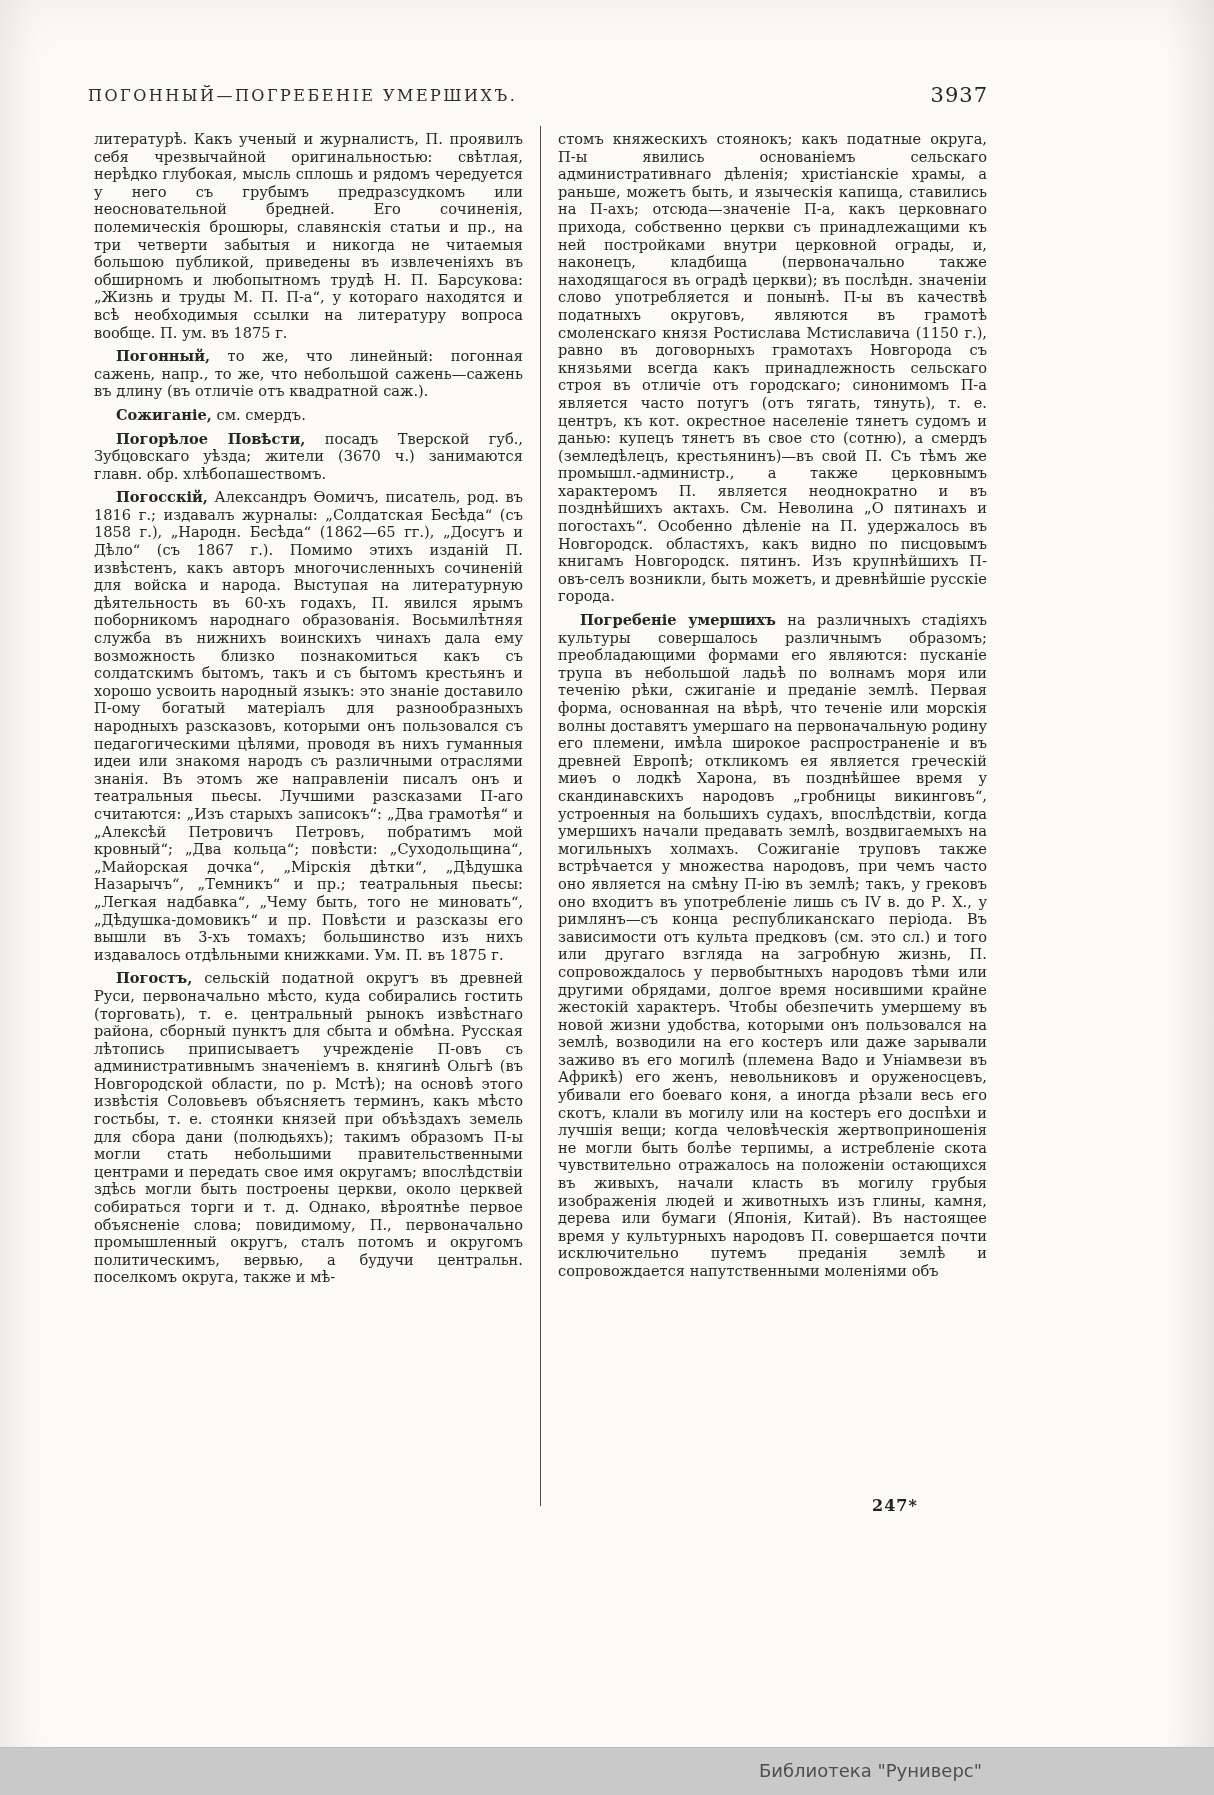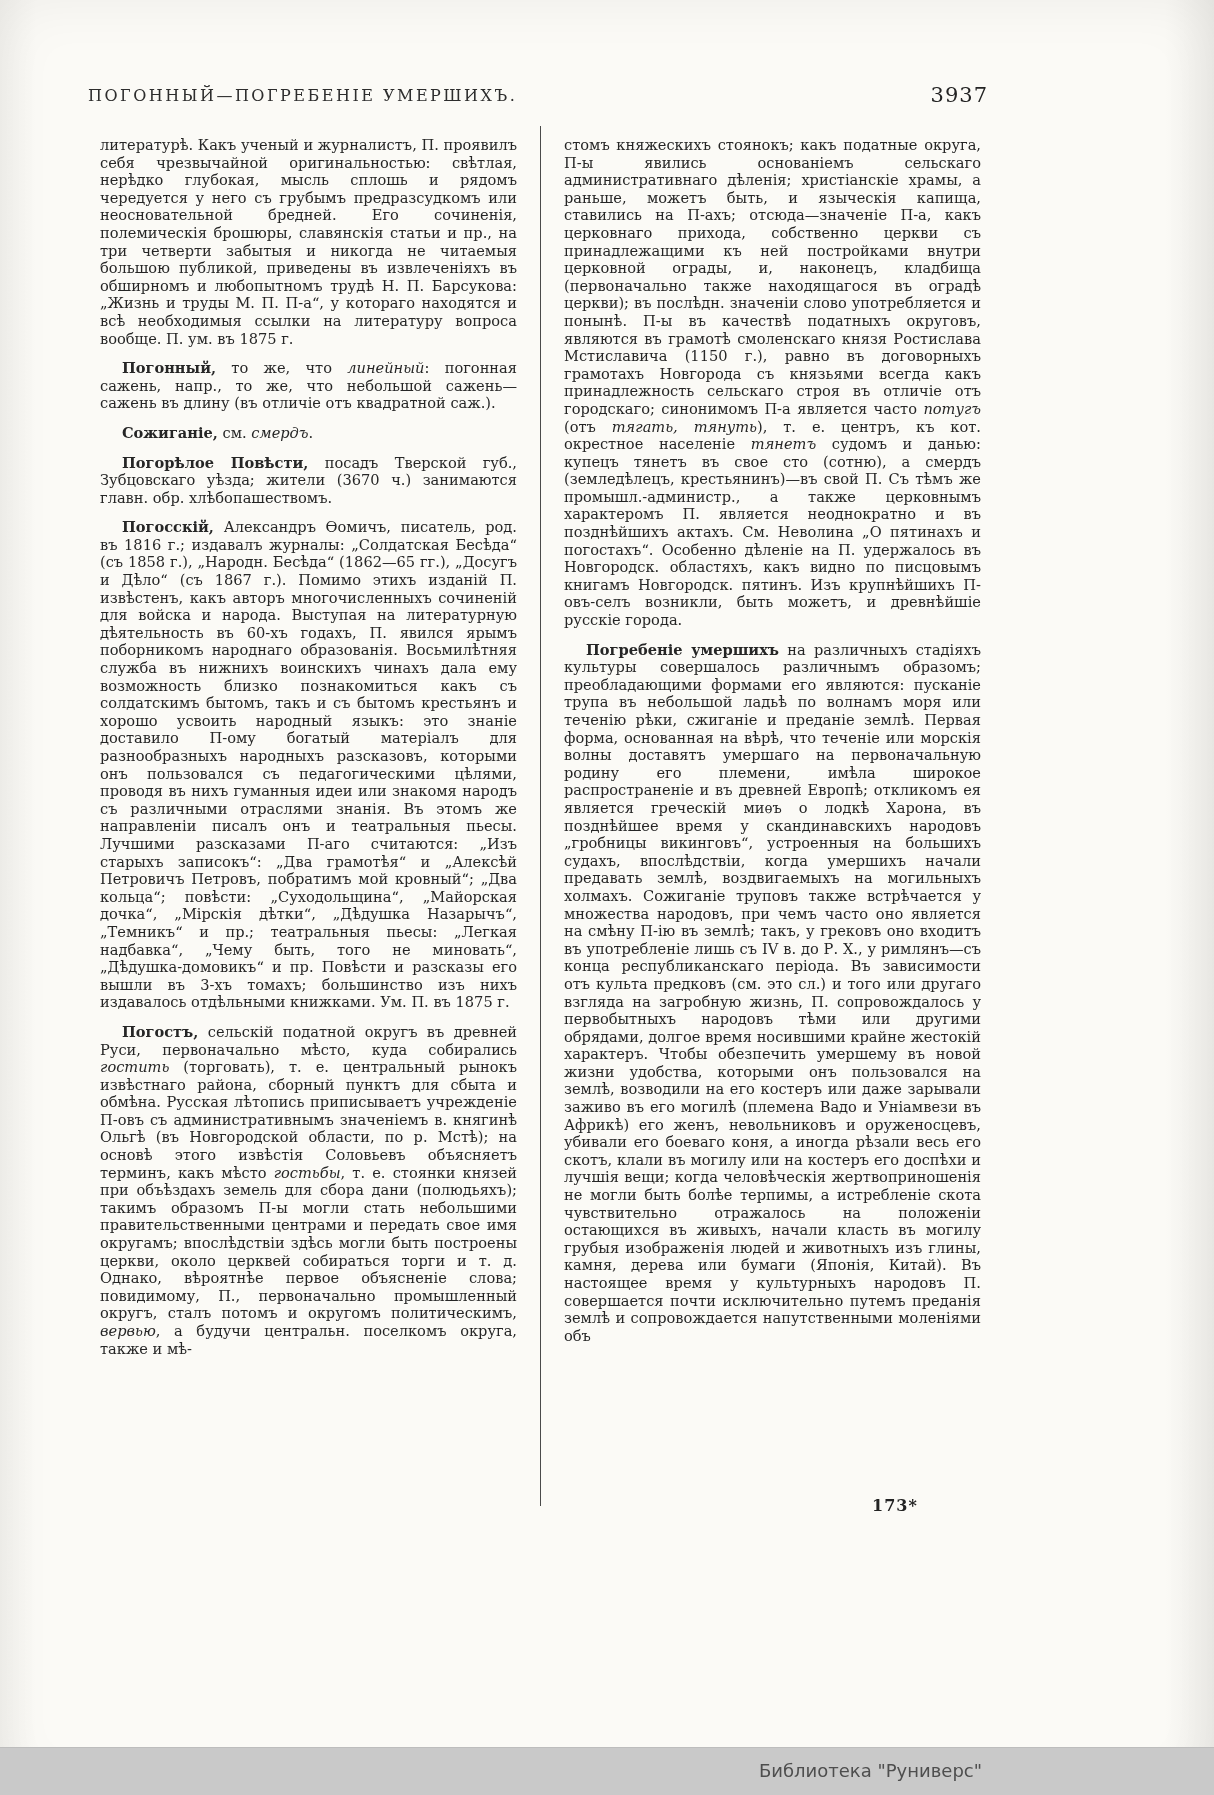--- a/index.html
+++ b/index.html
@@ -53,24 +53,24 @@
     text-align: justify;
     font-size: 14.6px;
     line-height: 17.6px;
     color: #262626;
   }
   .column-divider {
     width: 1px;
     background: #4a4a4a;
     margin: 2px 11px 0 11px;
   }
-  .par { margin: 12px; text-indent: 22px; }
+  .par { margin: 6px; text-indent: 22px; }
   .par.noindent { text-indent: 0; }
   .bold { font-weight: bold; }
-  .italic { font-style: italic; }
+  .italic { }
   .signature-mark {
     position: absolute;
     top: 1496px;
     left: 872px;
     font-size: 16px;
     font-weight: bold;
     letter-spacing: 1px;
   }
   .watermark-bar {
     position: absolute;
@@ -107,19 +107,19 @@
         <p class="par"><span class="bold">Погосскій,</span><span> Александръ Ѳомичъ, писатель, род. въ 1816 г.; издавалъ журналы: „Солдатская Бесѣда“ (съ 1858 г.), „Народн. Бесѣда“ (1862—65 гг.), „Досугъ и Дѣло“ (съ 1867 г.). Помимо этихъ изданій П. извѣстенъ, какъ авторъ многочисленныхъ сочиненій для войска и народа. Выступая на литературную дѣятельность въ 60-хъ годахъ, П. явился ярымъ поборникомъ народнаго образованія. Восьмилѣтняя служба въ нижнихъ воинскихъ чинахъ дала ему возможность близко познакомиться какъ съ солдатскимъ бытомъ, такъ и съ бытомъ крестьянъ и хорошо усвоить народный языкъ: это знаніе доставило П-ому богатый матеріалъ для разнообразныхъ народныхъ разсказовъ, которыми онъ пользовался съ педагогическими цѣлями, проводя въ нихъ гуманныя идеи или знакомя народъ съ различными отраслями знанія. Въ этомъ же направленіи писалъ онъ и театральныя пьесы. Лучшими разсказами П-аго считаются: „Изъ старыхъ записокъ“: „Два грамотѣя“ и „Алексѣй Петровичъ Петровъ, побратимъ мой кровный“; „Два кольца“; повѣсти: „Суходольщина“, „Майорская дочка“, „Мірскія дѣтки“, „Дѣдушка Назарычъ“, „Темникъ“ и пр.; театральныя пьесы: „Легкая надбавка“, „Чему быть, того не миновать“, „Дѣдушка-домовикъ“ и пр. Повѣсти и разсказы его вышли въ 3-хъ томахъ; большинство изъ нихъ издавалось отдѣльными книжками. Ум. П. въ 1875 г.</span></p>
         <p class="par"><span class="bold">Погостъ,</span><span> сельскій податной округъ въ древней Руси, первоначально мѣсто, куда собирались </span><span class="italic">гостить</span><span> (торговать), т. е. центральный рынокъ извѣстнаго района, сборный пунктъ для сбыта и обмѣна. Русская лѣтопись приписываетъ учрежденіе П-овъ съ административнымъ значеніемъ в. княгинѣ Ольгѣ (въ Новгородской области, по р. Мстѣ); на основѣ этого извѣстія Соловьевъ объясняетъ терминъ, какъ мѣсто </span><span class="italic">гостьбы</span><span>, т. е. стоянки князей при объѣздахъ земель для сбора дани (полюдьяхъ); такимъ образомъ П-ы могли стать небольшими правительственными центрами и передать свое имя округамъ; впослѣдствіи здѣсь могли быть построены церкви, около церквей собираться торги и т. д. Однако, вѣроятнѣе первое объясненіе слова; повидимому, П., первоначально промышленный округъ, сталъ потомъ и округомъ политическимъ, </span><span class="italic">вервью</span><span>, а будучи центральн. поселкомъ округа, также и мѣ-</span></p>
       </div>
     <div class="column-divider"></div>
     <div class="column right">
         <p class="par noindent"><span>стомъ княжескихъ стоянокъ; какъ податные округа, П-ы явились основаніемъ сельскаго административнаго дѣленія; христіанскіе храмы, а раньше, можетъ быть, и языческія капища, ставились на П-ахъ; отсюда—значеніе П-а, какъ церковнаго прихода, собственно церкви съ принадлежащими къ ней постройками внутри церковной ограды, и, наконецъ, кладбища (первоначально также находящагося въ оградѣ церкви); въ послѣдн. значеніи слово употребляется и понынѣ. П-ы въ качествѣ податныхъ округовъ, являются въ грамотѣ смоленскаго князя Ростислава Мстиславича (1150 г.), равно въ договорныхъ грамотахъ Новгорода съ князьями всегда какъ принадлежность сельскаго строя въ отличіе отъ городскаго; синонимомъ П-а является часто </span><span class="italic">потугъ</span><span> (отъ </span><span class="italic">тягать, тянуть</span><span>), т. е. центръ, къ кот. окрестное населеніе </span><span class="italic">тянетъ</span><span> судомъ и данью: купецъ тянетъ въ свое сто (сотню), а смердъ (земледѣлецъ, крестьянинъ)—въ свой П. Съ тѣмъ же промышл.-администр., а также церковнымъ характеромъ П. является неоднократно и въ позднѣйшихъ актахъ. См. Неволина „О пятинахъ и погостахъ“. Особенно дѣленіе на П. удержалось въ Новгородск. областяхъ, какъ видно по писцовымъ книгамъ Новгородск. пятинъ. Изъ крупнѣйшихъ П-овъ-селъ возникли, быть можетъ, и древнѣйшіе русскіе города.</span></p>
         <p class="par"><span class="bold">Погребеніе умершихъ</span><span> на различныхъ стадіяхъ культуры совершалось различнымъ образомъ; преобладающими формами его являются: пусканіе трупа въ небольшой ладьѣ по волнамъ моря или теченію рѣки, сжиганіе и преданіе землѣ. Первая форма, основанная на вѣрѣ, что теченіе или морскія волны доставятъ умершаго на первоначальную родину его племени, имѣла широкое распространеніе и въ древней Европѣ; откликомъ ея является греческій миѳъ о лодкѣ Харона, въ позднѣйшее время у скандинавскихъ народовъ „гробницы викинговъ“, устроенныя на большихъ судахъ, впослѣдствіи, когда умершихъ начали предавать землѣ, воздвигаемыхъ на могильныхъ холмахъ. Сожиганіе труповъ также встрѣчается у множества народовъ, при чемъ часто оно является на смѣну П-ію въ землѣ; такъ, у грековъ оно входитъ въ употребленіе лишь съ IV в. до Р. Х., у римлянъ—съ конца республиканскаго періода. Въ зависимости отъ культа предковъ (см. это сл.) и того или другаго взгляда на загробную жизнь, П. сопровождалось у первобытныхъ народовъ тѣми или другими обрядами, долгое время носившими крайне жестокій характеръ. Чтобы обезпечить умершему въ новой жизни удобства, которыми онъ пользовался на землѣ, возводили на его костеръ или даже зарывали заживо въ его могилѣ (племена Вадо и Уніамвези въ Африкѣ) его женъ, невольниковъ и оруженосцевъ, убивали его боеваго коня, а иногда рѣзали весь его скотъ, клали въ могилу или на костеръ его доспѣхи и лучшія вещи; когда человѣческія жертвоприношенія не могли быть болѣе терпимы, а истребленіе скота чувствительно отражалось на положеніи остающихся въ живыхъ, начали класть въ могилу грубыя изображенія людей и животныхъ изъ глины, камня, дерева или бумаги (Японія, Китай). Въ настоящее время у культурныхъ народовъ П. совершается почти исключительно путемъ преданія землѣ и сопровождается напутственными моленіями объ</span></p>
       </div>
   </div>
 
-  <div class="signature-mark">173*</div>
+  <div class="signature-mark">247*</div>
 
   <div class="watermark-bar">
     <span class="watermark-label">Библиотека "Руниверс"</span>
   </div>
 
 </div>
 
 </body></html>

